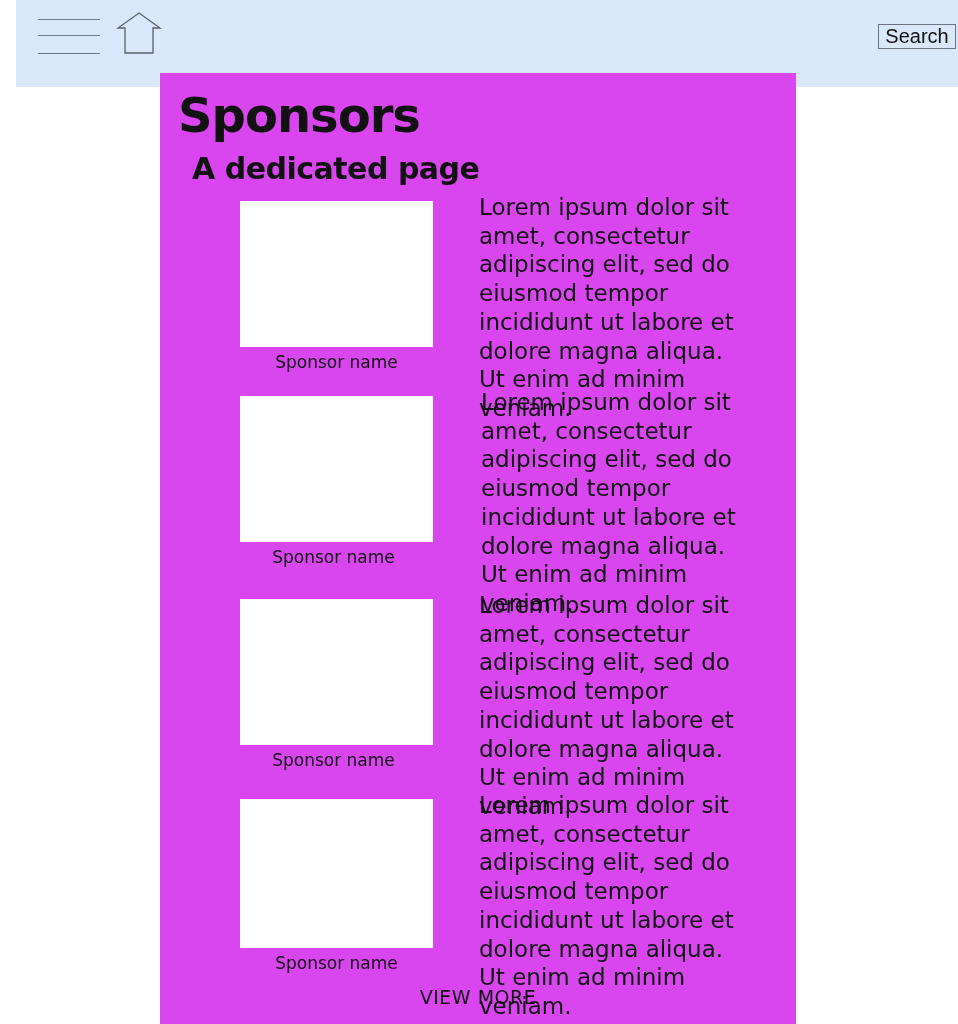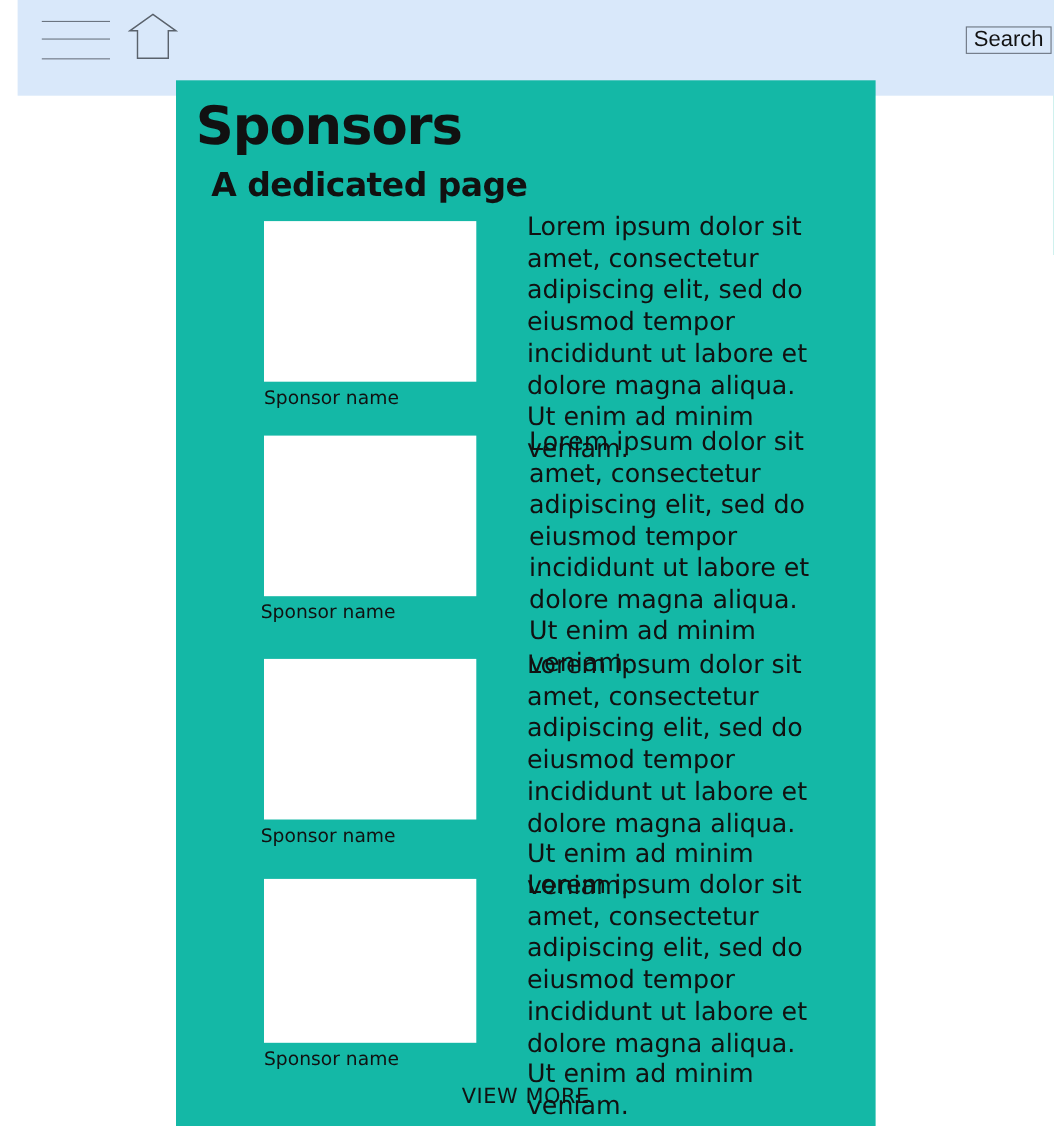--- a/index.html
+++ b/index.html
@@ -20,36 +20,36 @@
   .menu-icon span:nth-child(3) { top: 36px; }
   .home-icon { position: absolute; left: 100px; top: 11px; width: 46px; height: 44px; cursor: pointer; }
   .search-btn {
     position: absolute; left: 862px; top: 24px; width: 78px; height: 25px;
     box-sizing: border-box; border: 1px solid #6b7480; background: #d9e8fa;
     font-family: "Liberation Sans", sans-serif; font-size: 20px; line-height: 23px;
     text-align: center; color: #111; padding: 0; cursor: pointer;
   }
   .panel {
     position: absolute; left: 160px; top: 73px; width: 636px; height: 951px;
-    background: #14b8a6;
+    background: #d946ef;
   }
   .title {
     position: absolute; left: 18px; top: 12px; margin: 0;
     font-family: "DejaVu Sans", sans-serif; font-weight: bold;
     font-size: 48px; line-height: 60px; letter-spacing: -1px;
   }
   .subtitle {
     position: absolute; left: 32px; top: 76px; margin: 0;
     font-family: "DejaVu Sans", sans-serif; font-weight: bold;
     font-size: 30px; line-height: 40px; letter-spacing: -0.5px;
   }
   .sponsor { position: absolute; left: 0; width: 636px; }
   .logo { position: absolute; left: 80px; top: 0; width: 193px; height: 146px; background: #ffffff; }
   .sponsor-name {
-    position: absolute; left: 80px; width: 193px; 
+    position: absolute; left: 80px; width: 193px; text-align: center;
     font-size: 17px; line-height: 22px; white-space: nowrap;
   }
   .desc {
     position: absolute; left: 319px; top: -8px; width: 260px;
     font-size: 23px; line-height: 28.7px; margin: 0;
   }
   .view-more {
     position: absolute; left: 0; width: 636px; top: 912px; 
     font-size: 19px; line-height: 24px; letter-spacing: 0.5px;
     background: none; border: none; color: #111; cursor: pointer;

